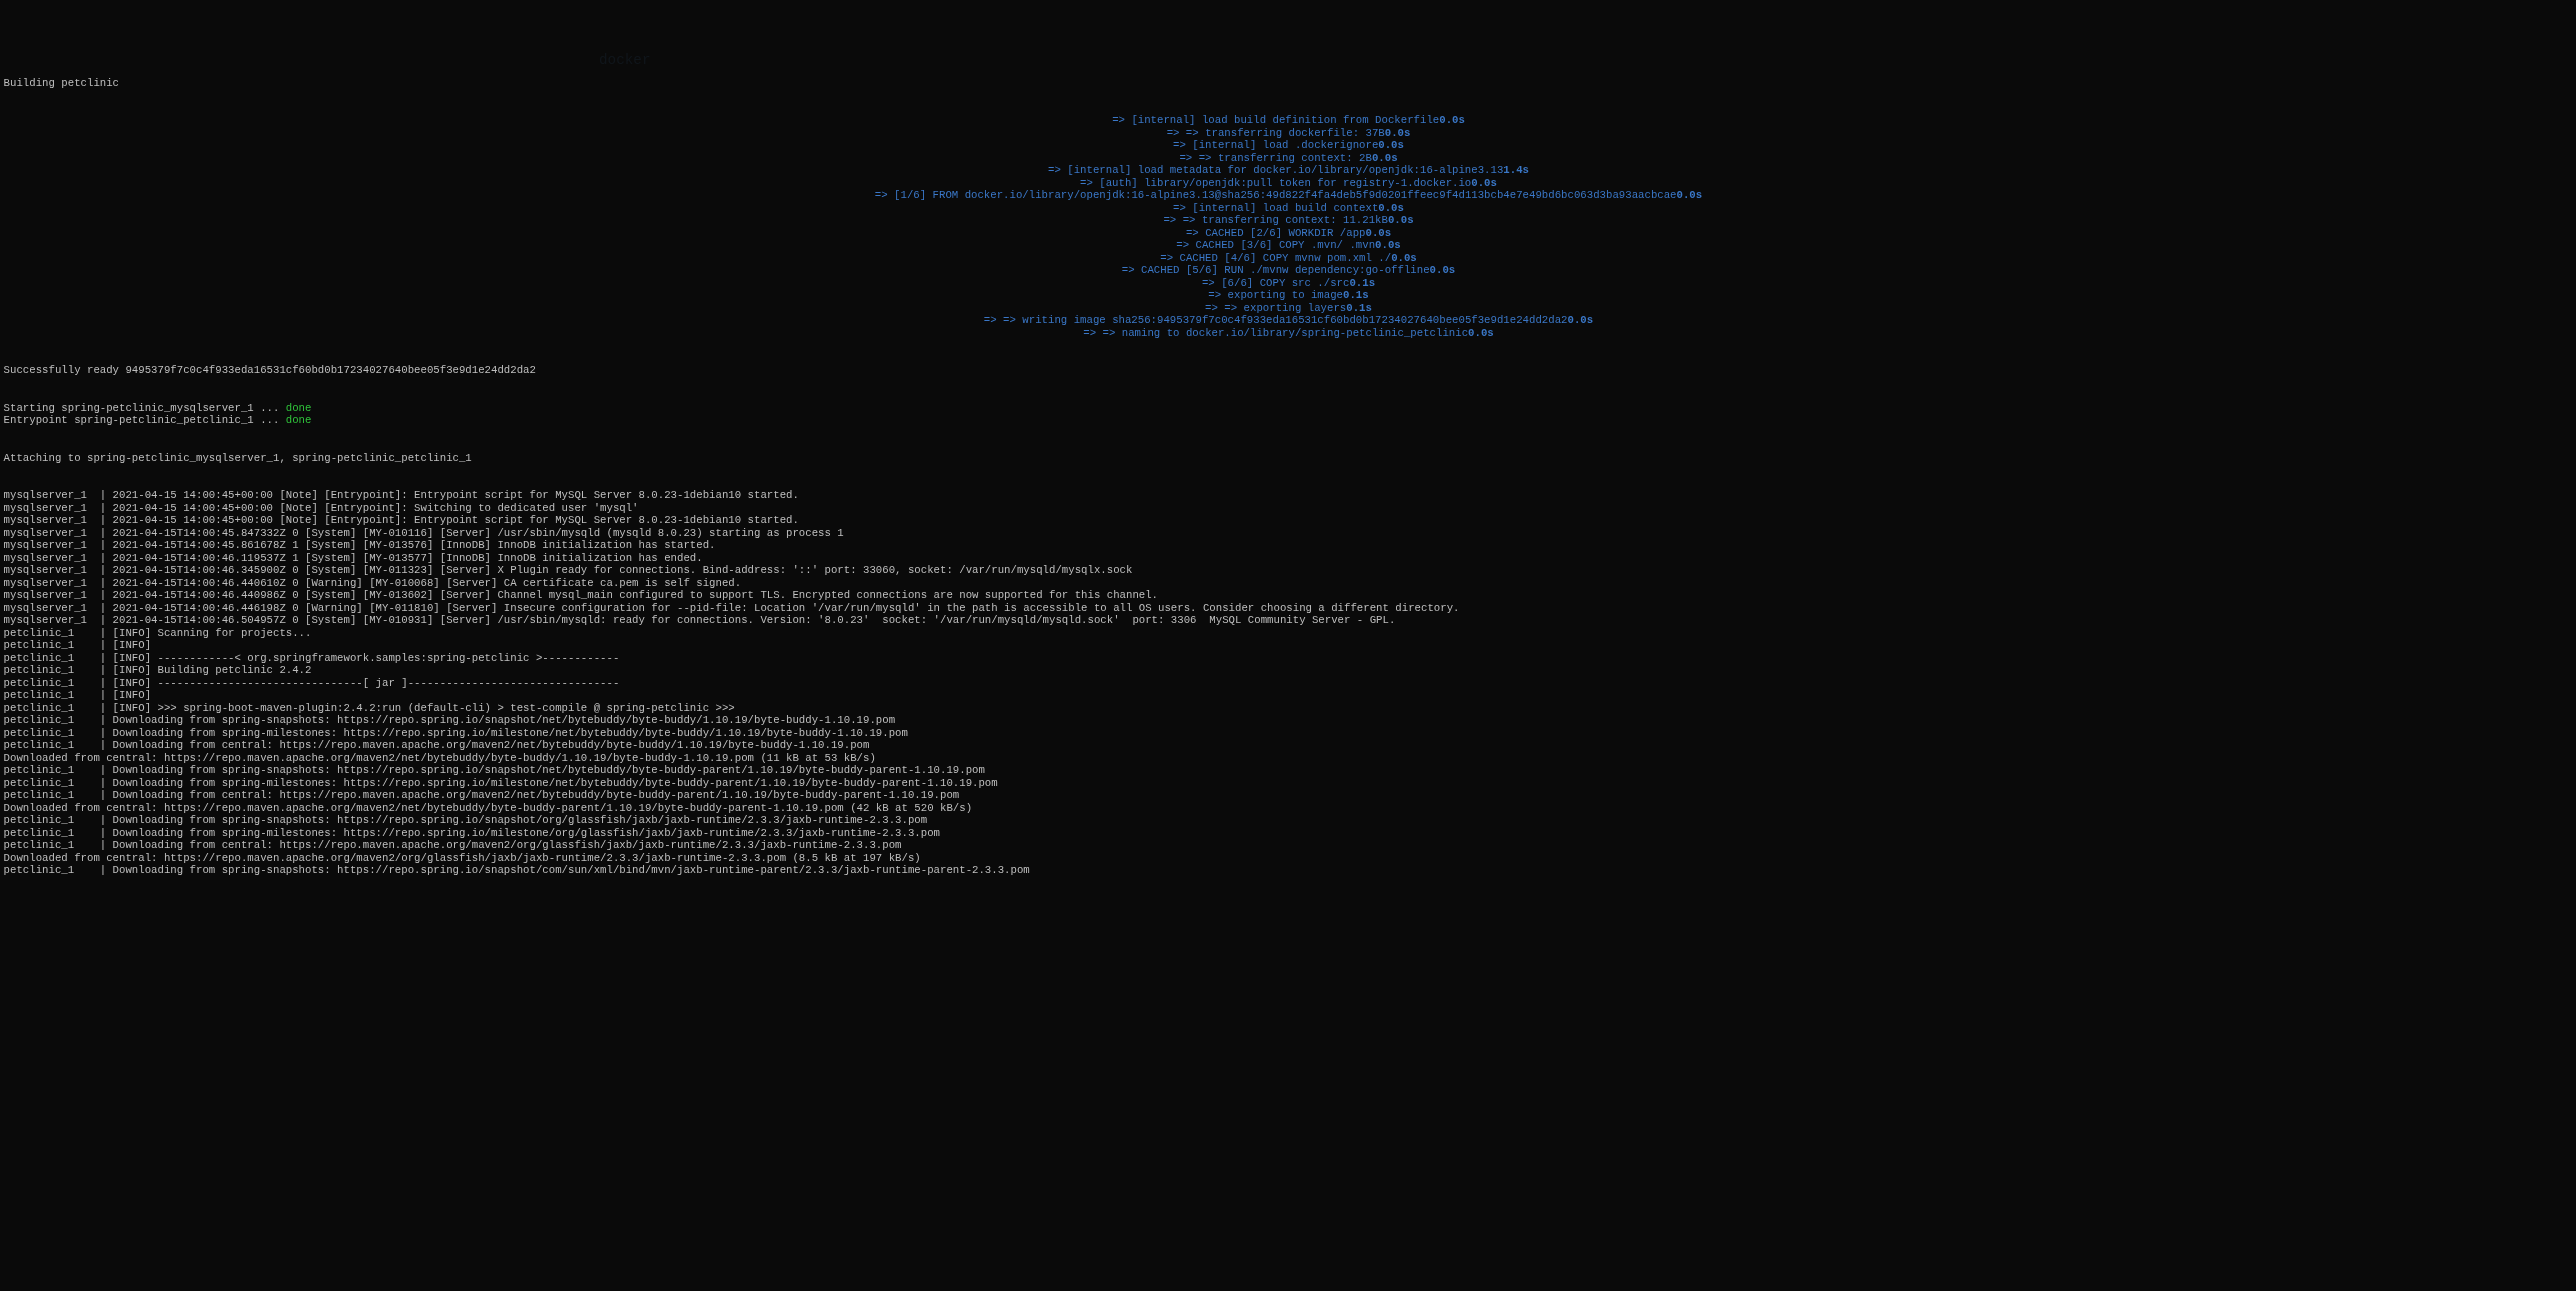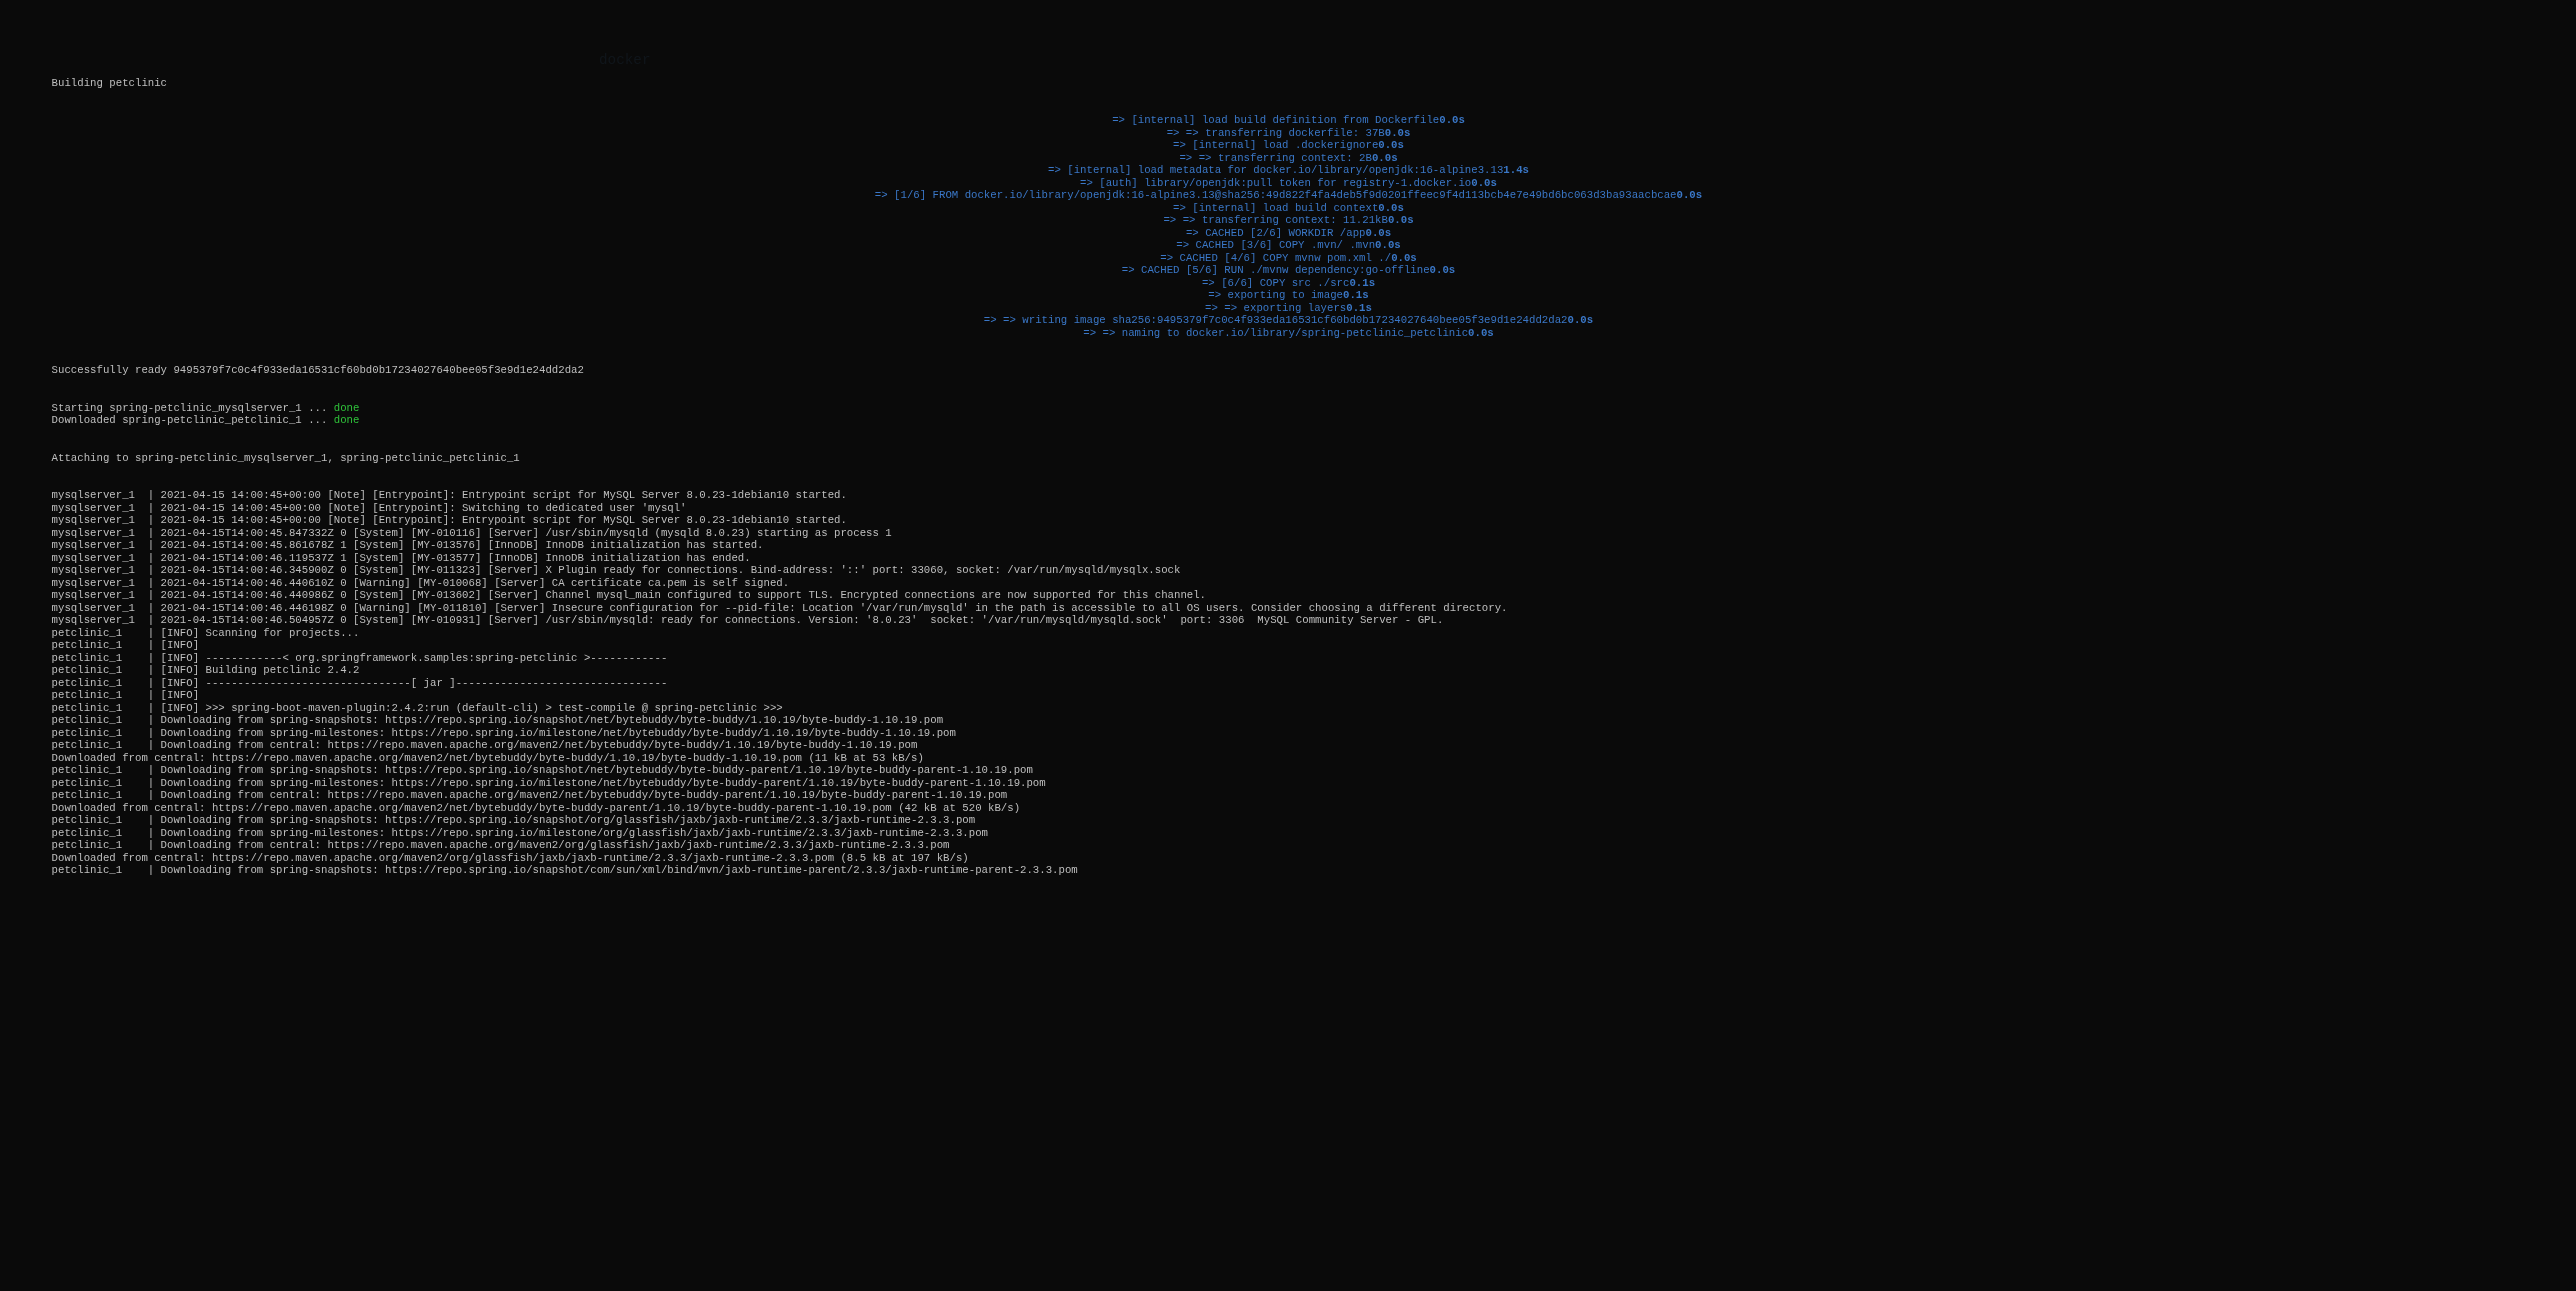--- a/index.html
+++ b/index.html
@@ -17,21 +17,21 @@
       position: relative;
     }
     .line {
       display: flex;
       justify-content: center;
     }
     .left { flex: 0 1 auto; }
     .right { flex: 0 0 auto; padding-right: 5.4px; font-weight: bold; }
     .arrow { color: #3a77c7; }
     .done { color: #2fc23a; }
-    .plain { color: #bfbfbf; margin-left: 48px; }
+    .plain { color: #bfbfbf; }
     .bg-docker {
       position: absolute;
       top: 54px;
       left: 599px;
       width: 89px;
       height: 22.4px;
       color: #1a2a3a;
       opacity: 0.35;
       font-size: 14.3px;
       pointer-events: none;
@@ -39,21 +39,21 @@
   </style>
 </head>
 <body>
 
 
 
 <div>
   <div class="plain">Building petclinic</div>
   <div id="steps"><div class="line"><span class="left"><span class="arrow"> =&gt; </span><span class="arrow">[internal] load build definition from Dockerfile</span></span><span class="right arrow">0.0s</span></div><div class="line"><span class="left"><span class="arrow"> =&gt; =&gt; </span><span class="arrow">transferring dockerfile: 37B</span></span><span class="right arrow">0.0s</span></div><div class="line"><span class="left"><span class="arrow"> =&gt; </span><span class="arrow">[internal] load .dockerignore</span></span><span class="right arrow">0.0s</span></div><div class="line"><span class="left"><span class="arrow"> =&gt; =&gt; </span><span class="arrow">transferring context: 2B</span></span><span class="right arrow">0.0s</span></div><div class="line"><span class="left"><span class="arrow"> =&gt; </span><span class="arrow">[internal] load metadata for docker.io/library/openjdk:16-alpine3.13</span></span><span class="right arrow">1.4s</span></div><div class="line"><span class="left"><span class="arrow"> =&gt; </span><span class="arrow">[auth] library/openjdk:pull token for registry-1.docker.io</span></span><span class="right arrow">0.0s</span></div><div class="line"><span class="left"><span class="arrow"> =&gt; </span><span class="arrow">[1/6] FROM docker.io/library/openjdk:16-alpine3.13@sha256:49d822f4fa4deb5f9d0201ffeec9f4d113bcb4e7e49bd6bc063d3ba93aacbcae</span></span><span class="right arrow">0.0s</span></div><div class="line"><span class="left"><span class="arrow"> =&gt; </span><span class="arrow">[internal] load build context</span></span><span class="right arrow">0.0s</span></div><div class="line"><span class="left"><span class="arrow"> =&gt; =&gt; </span><span class="arrow">transferring context: 11.21kB</span></span><span class="right arrow">0.0s</span></div><div class="line"><span class="left"><span class="arrow"> =&gt; </span><span class="arrow">CACHED [2/6] WORKDIR /app</span></span><span class="right arrow">0.0s</span></div><div class="line"><span class="left"><span class="arrow"> =&gt; </span><span class="arrow">CACHED [3/6] COPY .mvn/ .mvn</span></span><span class="right arrow">0.0s</span></div><div class="line"><span class="left"><span class="arrow"> =&gt; </span><span class="arrow">CACHED [4/6] COPY mvnw pom.xml ./</span></span><span class="right arrow">0.0s</span></div><div class="line"><span class="left"><span class="arrow"> =&gt; </span><span class="arrow">CACHED [5/6] RUN ./mvnw dependency:go-offline</span></span><span class="right arrow">0.0s</span></div><div class="line"><span class="left"><span class="arrow"> =&gt; </span><span class="arrow">[6/6] COPY src ./src</span></span><span class="right arrow">0.1s</span></div><div class="line"><span class="left"><span class="arrow"> =&gt; </span><span class="arrow">exporting to image</span></span><span class="right arrow">0.1s</span></div><div class="line"><span class="left"><span class="arrow"> =&gt; =&gt; </span><span class="arrow">exporting layers</span></span><span class="right arrow">0.1s</span></div><div class="line"><span class="left"><span class="arrow"> =&gt; =&gt; </span><span class="arrow">writing image sha256:9495379f7c0c4f933eda16531cf60bd0b17234027640bee05f3e9d1e24dd2da2</span></span><span class="right arrow">0.0s</span></div><div class="line"><span class="left"><span class="arrow"> =&gt; =&gt; </span><span class="arrow">naming to docker.io/library/spring-petclinic_petclinic</span></span><span class="right arrow">0.0s</span></div></div>
   <div class="plain">Successfully ready 9495379f7c0c4f933eda16531cf60bd0b17234027640bee05f3e9d1e24dd2da2</div>
-  <div id="starts"><div><span class="plain">Starting spring-petclinic_mysqlserver_1 ... </span><span class="done">done</span></div><div><span class="plain">Downloaded spring-petclinic_petclinic_1 ... </span><span class="done">done</span></div></div>
+  <div id="starts"><div><span class="plain">Starting spring-petclinic_mysqlserver_1 ... </span><span class="done">done</span></div><div><span class="plain">Entrypoint spring-petclinic_petclinic_1 ... </span><span class="done">done</span></div></div>
   <div class="plain">Attaching to spring-petclinic_mysqlserver_1, spring-petclinic_petclinic_1</div>
   <div id="logs"><div class="plain">mysqlserver_1  | 2021-04-15 14:00:45+00:00 [Note] [Entrypoint]: Entrypoint script for MySQL Server 8.0.23-1debian10 started.</div><div class="plain">mysqlserver_1  | 2021-04-15 14:00:45+00:00 [Note] [Entrypoint]: Switching to dedicated user 'mysql'</div><div class="plain">mysqlserver_1  | 2021-04-15 14:00:45+00:00 [Note] [Entrypoint]: Entrypoint script for MySQL Server 8.0.23-1debian10 started.</div><div class="plain">mysqlserver_1  | 2021-04-15T14:00:45.847332Z 0 [System] [MY-010116] [Server] /usr/sbin/mysqld (mysqld 8.0.23) starting as process 1</div><div class="plain">mysqlserver_1  | 2021-04-15T14:00:45.861678Z 1 [System] [MY-013576] [InnoDB] InnoDB initialization has started.</div><div class="plain">mysqlserver_1  | 2021-04-15T14:00:46.119537Z 1 [System] [MY-013577] [InnoDB] InnoDB initialization has ended.</div><div class="plain">mysqlserver_1  | 2021-04-15T14:00:46.345900Z 0 [System] [MY-011323] [Server] X Plugin ready for connections. Bind-address: '::' port: 33060, socket: /var/run/mysqld/mysqlx.sock</div><div class="plain">mysqlserver_1  | 2021-04-15T14:00:46.440610Z 0 [Warning] [MY-010068] [Server] CA certificate ca.pem is self signed.</div><div class="plain">mysqlserver_1  | 2021-04-15T14:00:46.440986Z 0 [System] [MY-013602] [Server] Channel mysql_main configured to support TLS. Encrypted connections are now supported for this channel.</div><div class="plain">mysqlserver_1  | 2021-04-15T14:00:46.446198Z 0 [Warning] [MY-011810] [Server] Insecure configuration for --pid-file: Location '/var/run/mysqld' in the path is accessible to all OS users. Consider choosing a different directory.</div><div class="plain">mysqlserver_1  | 2021-04-15T14:00:46.504957Z 0 [System] [MY-010931] [Server] /usr/sbin/mysqld: ready for connections. Version: '8.0.23'  socket: '/var/run/mysqld/mysqld.sock'  port: 3306  MySQL Community Server - GPL.</div><div class="plain">petclinic_1    | [INFO] Scanning for projects...</div><div class="plain">petclinic_1    | [INFO]</div><div class="plain">petclinic_1    | [INFO] ------------&lt; org.springframework.samples:spring-petclinic &gt;------------</div><div class="plain">petclinic_1    | [INFO] Building petclinic 2.4.2</div><div class="plain">petclinic_1    | [INFO] --------------------------------[ jar ]---------------------------------</div><div class="plain">petclinic_1    | [INFO]</div><div class="plain">petclinic_1    | [INFO] &gt;&gt;&gt; spring-boot-maven-plugin:2.4.2:run (default-cli) &gt; test-compile @ spring-petclinic &gt;&gt;&gt;</div><div class="plain">petclinic_1    | Downloading from spring-snapshots: https://repo.spring.io/snapshot/net/bytebuddy/byte-buddy/1.10.19/byte-buddy-1.10.19.pom</div><div class="plain">petclinic_1    | Downloading from spring-milestones: https://repo.spring.io/milestone/net/bytebuddy/byte-buddy/1.10.19/byte-buddy-1.10.19.pom</div><div class="plain">petclinic_1    | Downloading from central: https://repo.maven.apache.org/maven2/net/bytebuddy/byte-buddy/1.10.19/byte-buddy-1.10.19.pom</div><div class="plain">Downloaded from central: https://repo.maven.apache.org/maven2/net/bytebuddy/byte-buddy/1.10.19/byte-buddy-1.10.19.pom (11 kB at 53 kB/s)</div><div class="plain">petclinic_1    | Downloading from spring-snapshots: https://repo.spring.io/snapshot/net/bytebuddy/byte-buddy-parent/1.10.19/byte-buddy-parent-1.10.19.pom</div><div class="plain">petclinic_1    | Downloading from spring-milestones: https://repo.spring.io/milestone/net/bytebuddy/byte-buddy-parent/1.10.19/byte-buddy-parent-1.10.19.pom</div><div class="plain">petclinic_1    | Downloading from central: https://repo.maven.apache.org/maven2/net/bytebuddy/byte-buddy-parent/1.10.19/byte-buddy-parent-1.10.19.pom</div><div class="plain">Downloaded from central: https://repo.maven.apache.org/maven2/net/bytebuddy/byte-buddy-parent/1.10.19/byte-buddy-parent-1.10.19.pom (42 kB at 520 kB/s)</div><div class="plain">petclinic_1    | Downloading from spring-snapshots: https://repo.spring.io/snapshot/org/glassfish/jaxb/jaxb-runtime/2.3.3/jaxb-runtime-2.3.3.pom</div><div class="plain">petclinic_1    | Downloading from spring-milestones: https://repo.spring.io/milestone/org/glassfish/jaxb/jaxb-runtime/2.3.3/jaxb-runtime-2.3.3.pom</div><div class="plain">petclinic_1    | Downloading from central: https://repo.maven.apache.org/maven2/org/glassfish/jaxb/jaxb-runtime/2.3.3/jaxb-runtime-2.3.3.pom</div><div class="plain">Downloaded from central: https://repo.maven.apache.org/maven2/org/glassfish/jaxb/jaxb-runtime/2.3.3/jaxb-runtime-2.3.3.pom (8.5 kB at 197 kB/s)</div><div class="plain">petclinic_1    | Downloading from spring-snapshots: https://repo.spring.io/snapshot/com/sun/xml/bind/mvn/jaxb-runtime-parent/2.3.3/jaxb-runtime-parent-2.3.3.pom</div></div>
 </div>
 
 <div class="bg-docker">docker</div>
 
 
 
 
 

